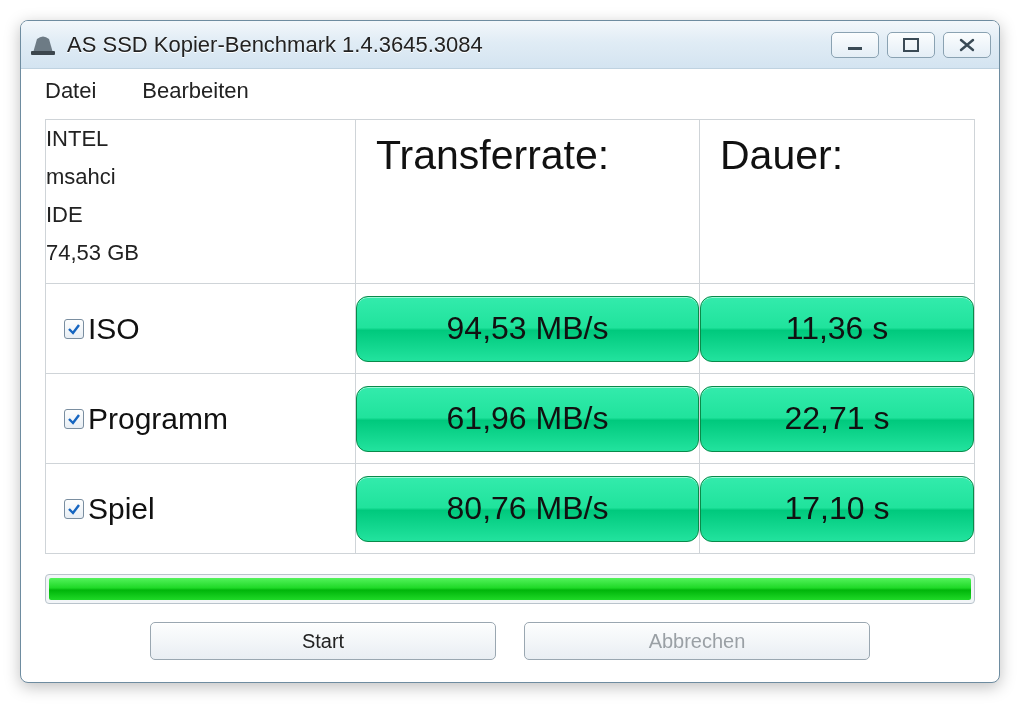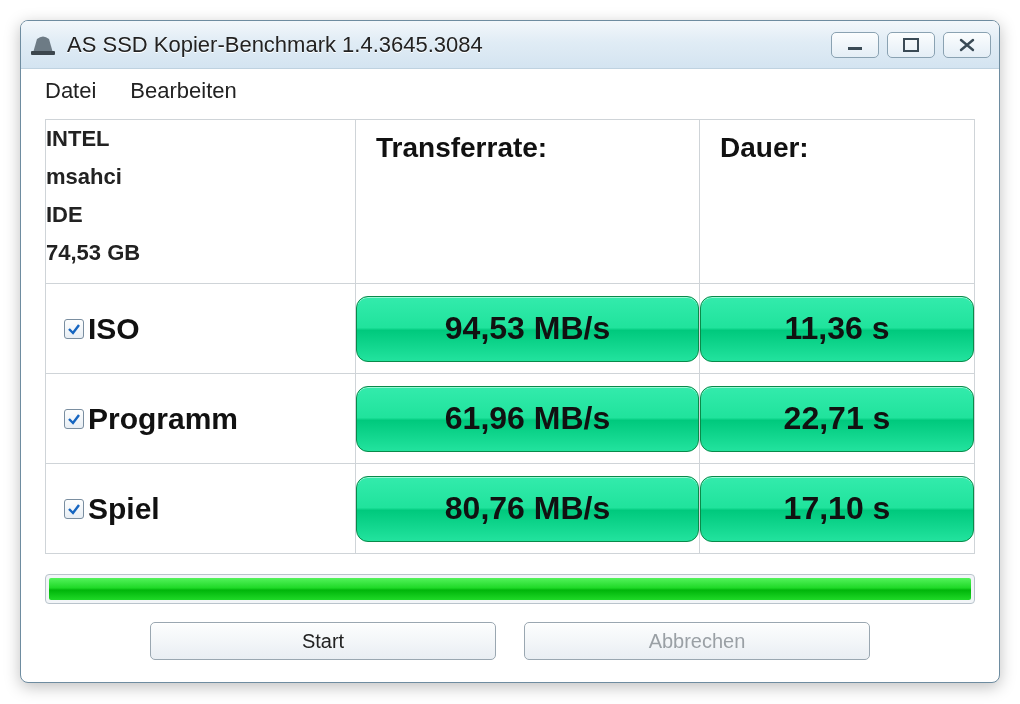--- a/index.html
+++ b/index.html
@@ -52,58 +52,57 @@
     justify-content:center;
     color:#3a4a55;
   }
   .win-btn svg { display:block; }
 
   
   .menubar {
     height:44px;
     display:flex;
     align-items:center;
-    gap:34px;
+    gap:46px;
     padding:0 24px;
     font-size:22px;
     color:#222;
   }
   .menu-item { cursor:default; }
 
   
   .body {
     padding:6px 24px 22px 24px;
   }
 
   .grid {
     width:100%;
     border:1px solid #cfd4d8;
     border-collapse:collapse;
-    font-weight:bold;
   }
   .grid td {
     border:1px solid #cfd4d8;
     vertical-align:top;
     padding:0;
   }
   .hdr-row td { height:164px; }
   .data-row td { height:90px; vertical-align:middle; }
 
   .info-cell {
     width:310px;
     padding:14px 14px 10px 24px;
   }
   .info-line {
     font-size:22px;
     color:#222;
     line-height:38px;
   }
 
   .col-header {
-    font-size:28px;
+    font-size:41px;
     color:#111;
     padding:12px 0 0 20px;
   }
 
   .row-label-cell {
     display:flex;
     align-items:center;
     gap:4px;
     padding:0 0 0 18px;
     height:100%;

